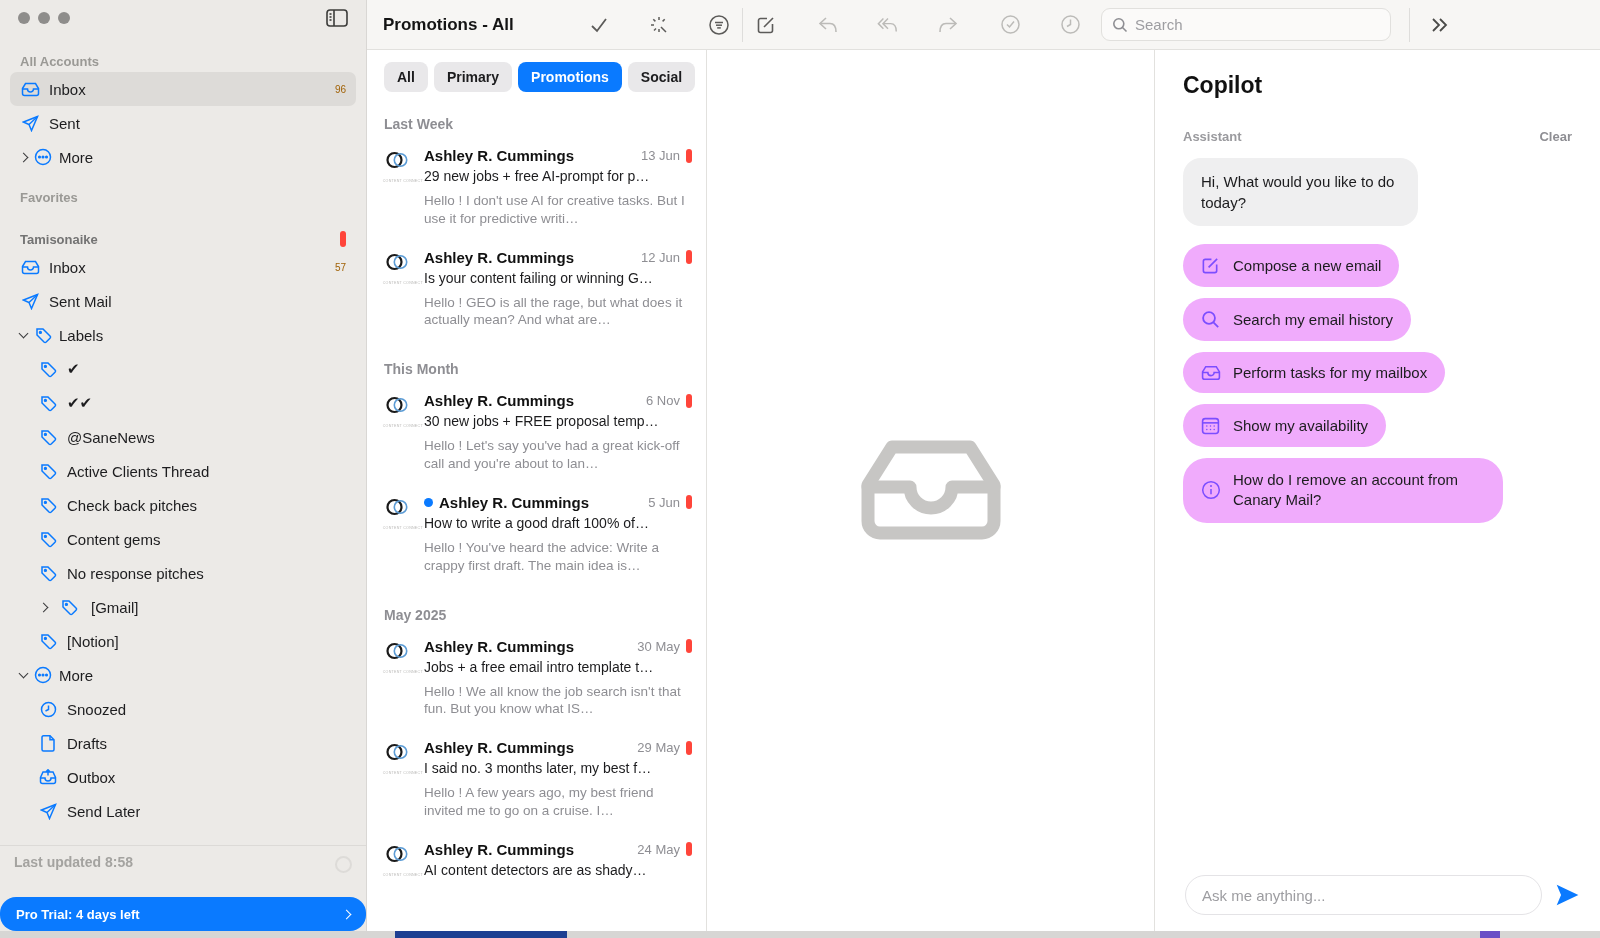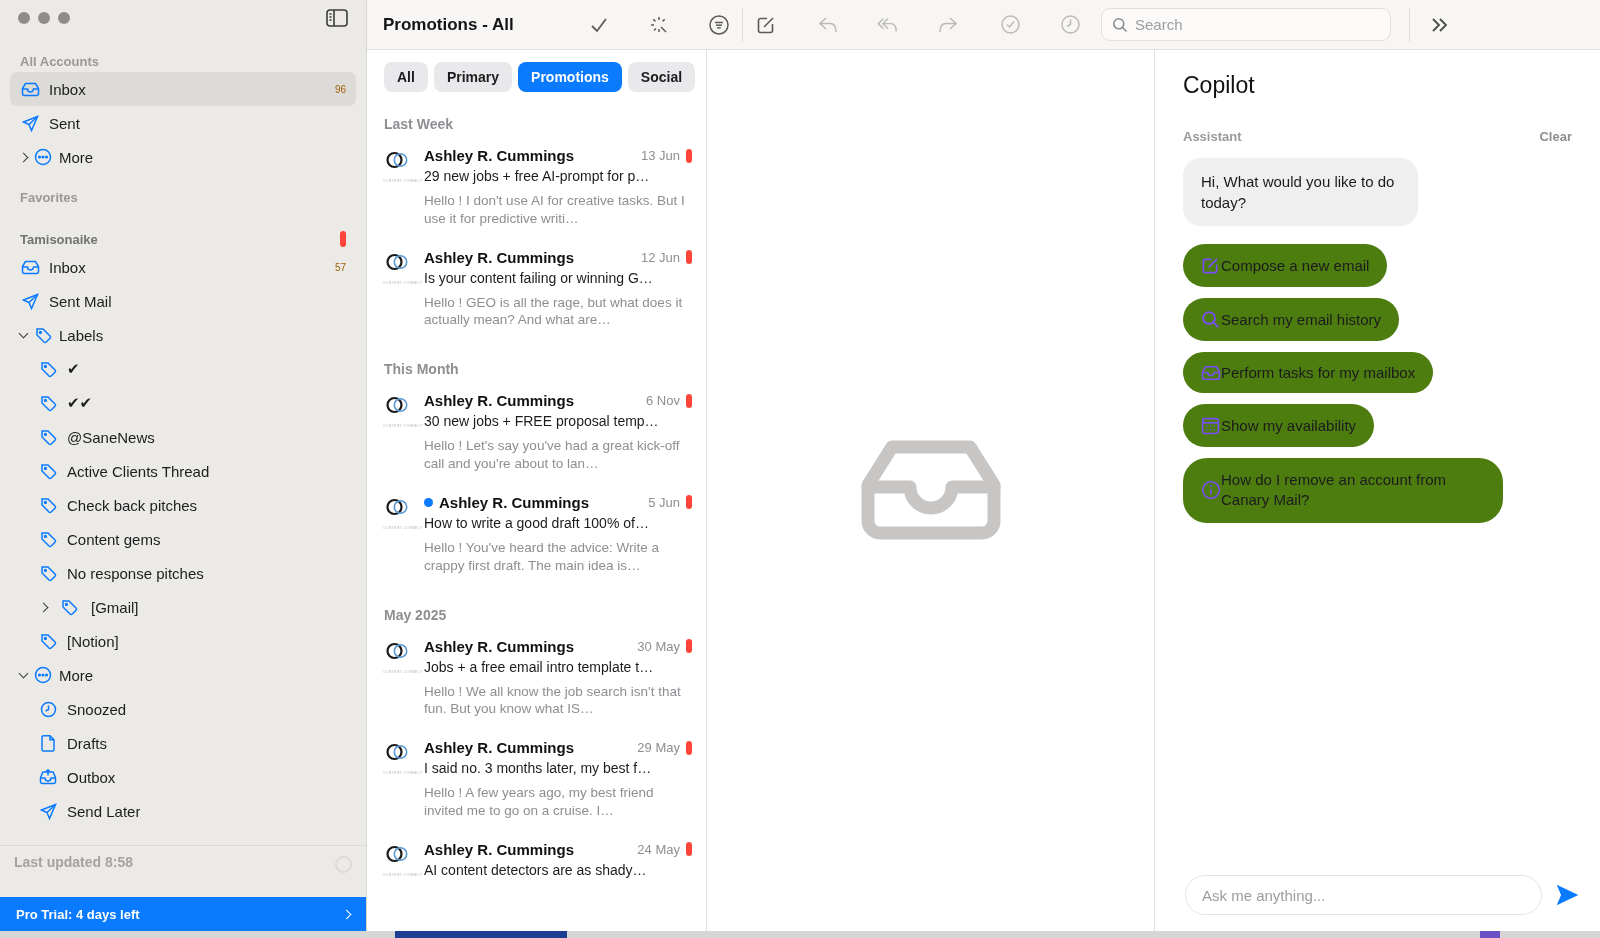--- a/index.html
+++ b/index.html
@@ -31,21 +31,21 @@
   .sb-row .count { margin-left:auto; color:#a16207; font-size:10px; }
   .sb-ico { width:20px; display:flex; justify-content:center; color:#0a7aff; flex:0 0 20px; }
   .chev { width:7px; height:7px; border-right:1.6px solid #3a3a3c; border-bottom:1.6px solid #3a3a3c; display:inline-block; flex:0 0 7px; }
   .chev.r { transform:rotate(-45deg); }
   .chev.d { transform:rotate(45deg); margin-top:-3px; }
   .ind1 { padding-left:28px; }
   .ind2c { padding-left:30px; }
   .redpill-v { width:6px; height:16px; border-radius:3px; background:#ff453a; margin-left:auto; }
   .lastupd { height:52px; border-top:1px solid #dcdad7; display:flex; align-items:flex-start; padding:8px 14px 0 14px; color:#a4a3a0; font-size:14px; font-weight:bold; }
   .refresh-circ { margin-left:auto; width:17px; height:17px; border-radius:50%; border:2px solid #dddbd8; margin-top:2px; }
-  .protrial { height:34px; background:#0a7aff; color:#fff; display:flex; align-items:center; padding:0 16px; font-size:13px; font-weight:bold; }
+  .protrial { height:34px; background:#0a7aff; color:#fff; display:flex; align-items:center; padding:0 16px; font-size:13px; font-weight:bold;border-radius:16px; }
   .protrial .chev { border-color:#fff; margin-left:auto; }
   .labeltxt { white-space:nowrap; overflow:hidden; }
 
   
   .tb-title { font-size:17px; font-weight:bold; color:#141414; width:205px; white-space:nowrap; }
   .tb-ic { width:22px; height:22px; display:flex; align-items:center; justify-content:center; color:#5c5b59; }
   .tb-ic.lite { color:#bcbbb8; }
   .tb-sep { width:1px; height:34px; background:#dedddb; margin:0 12px; }
   .tb-gap { width:38px; }
   .tb-gap2 { width:40px; }
@@ -67,27 +67,27 @@
   .edate { font-size:13px; color:#8e8e93; white-space:nowrap; }
   .redpill { width:6px; height:14px; border-radius:3px; background:#ff453a; flex:0 0 6px; }
   .bluedot { width:9px; height:9px; border-radius:50%; background:#0a7aff; flex:0 0 9px; }
   .subj { font-size:14px; color:#1c1c1e; margin-top:4px; white-space:nowrap; overflow:hidden; }
   .prev { font-size:13.5px; color:#8e8e93; line-height:1.32; margin-top:8px; display:-webkit-box; -webkit-line-clamp:2; -webkit-box-orient:vertical; overflow:hidden; }
 
   
   .empty-ico { color:#c7c6c4; }
 
   
-  .cp-title { font-size:23px; font-weight:normal; color:#111; padding:22px 28px 0 28px; }
+  .cp-title { font-size:23px; font-weight:bold; color:#111; padding:22px 28px 0 28px; }
   .cp-row { display:flex; justify-content:space-between; padding:30px 28px 10px 28px; }
   .cp-lab { font-size:13px; font-weight:bold; color:#9a9a9e; }
   .cp-clear { font-size:13px; font-weight:bold; color:#8e8e93; }
   .bubble { margin:4px 0 0 28px; background:#efeff0; border-radius:18px; padding:13px 18px; width:235px; font-size:15px; color:#1c1c1e; line-height:1.4; }
   .pills { display:flex; flex-direction:column; align-items:flex-start; gap:11px; margin:18px 0 0 28px; }
-  .pill { display:flex; align-items:center; background:#4d7c0f; border-radius:24px; padding:12px 18px; font-size:15px; color:#1c1c1e; }
+  .pill { display:flex; align-items:center; gap:12px; background:#f0abfc; border-radius:24px; padding:12px 18px; font-size:15px; color:#1c1c1e; }
   .pill .pic { color:#7c4dff; display:flex; flex:0 0 20px; }
   .pill.two { max-width:320px; line-height:1.35; }
   .cp-input-row { position:absolute; left:0; right:0; bottom:16px; display:flex; align-items:center; gap:12px; padding:0 20px 0 30px; }
   .ask { flex:1; height:40px; border:1px solid #e4e3e6; border-radius:21px; padding:0 16px; font-size:15px; color:#3a3a3c; outline:none; font-family:"Liberation Sans",sans-serif; background:#fff; }
   .ask::placeholder { color:#9d9da1; }
   .sendbtn { color:#0a7aff; display:flex; }
 
   
   .bstrip { position:absolute; left:0; bottom:0; width:1600px; height:7px; background:#d7d6d4; }
   .bstrip .seg-blue { position:absolute; left:395px; width:172px; height:7px; background:#1d3f92; }

